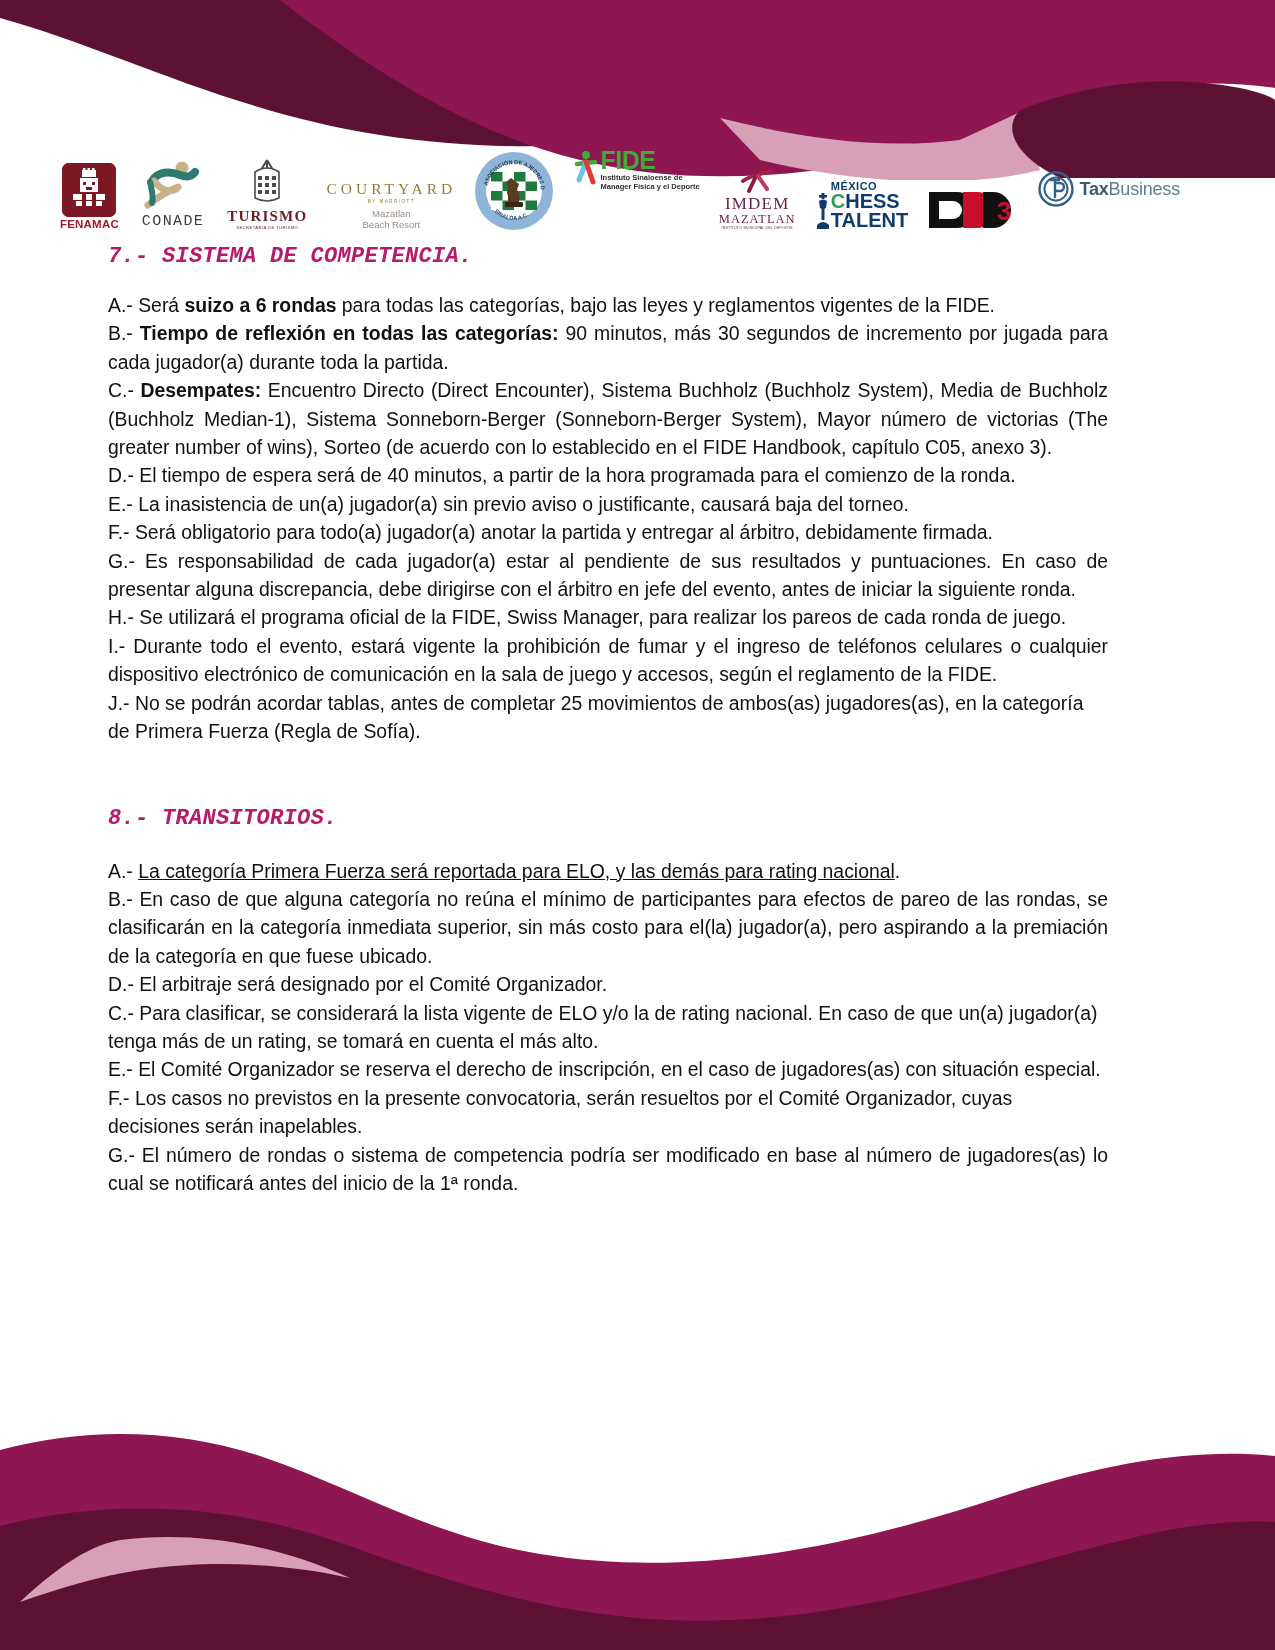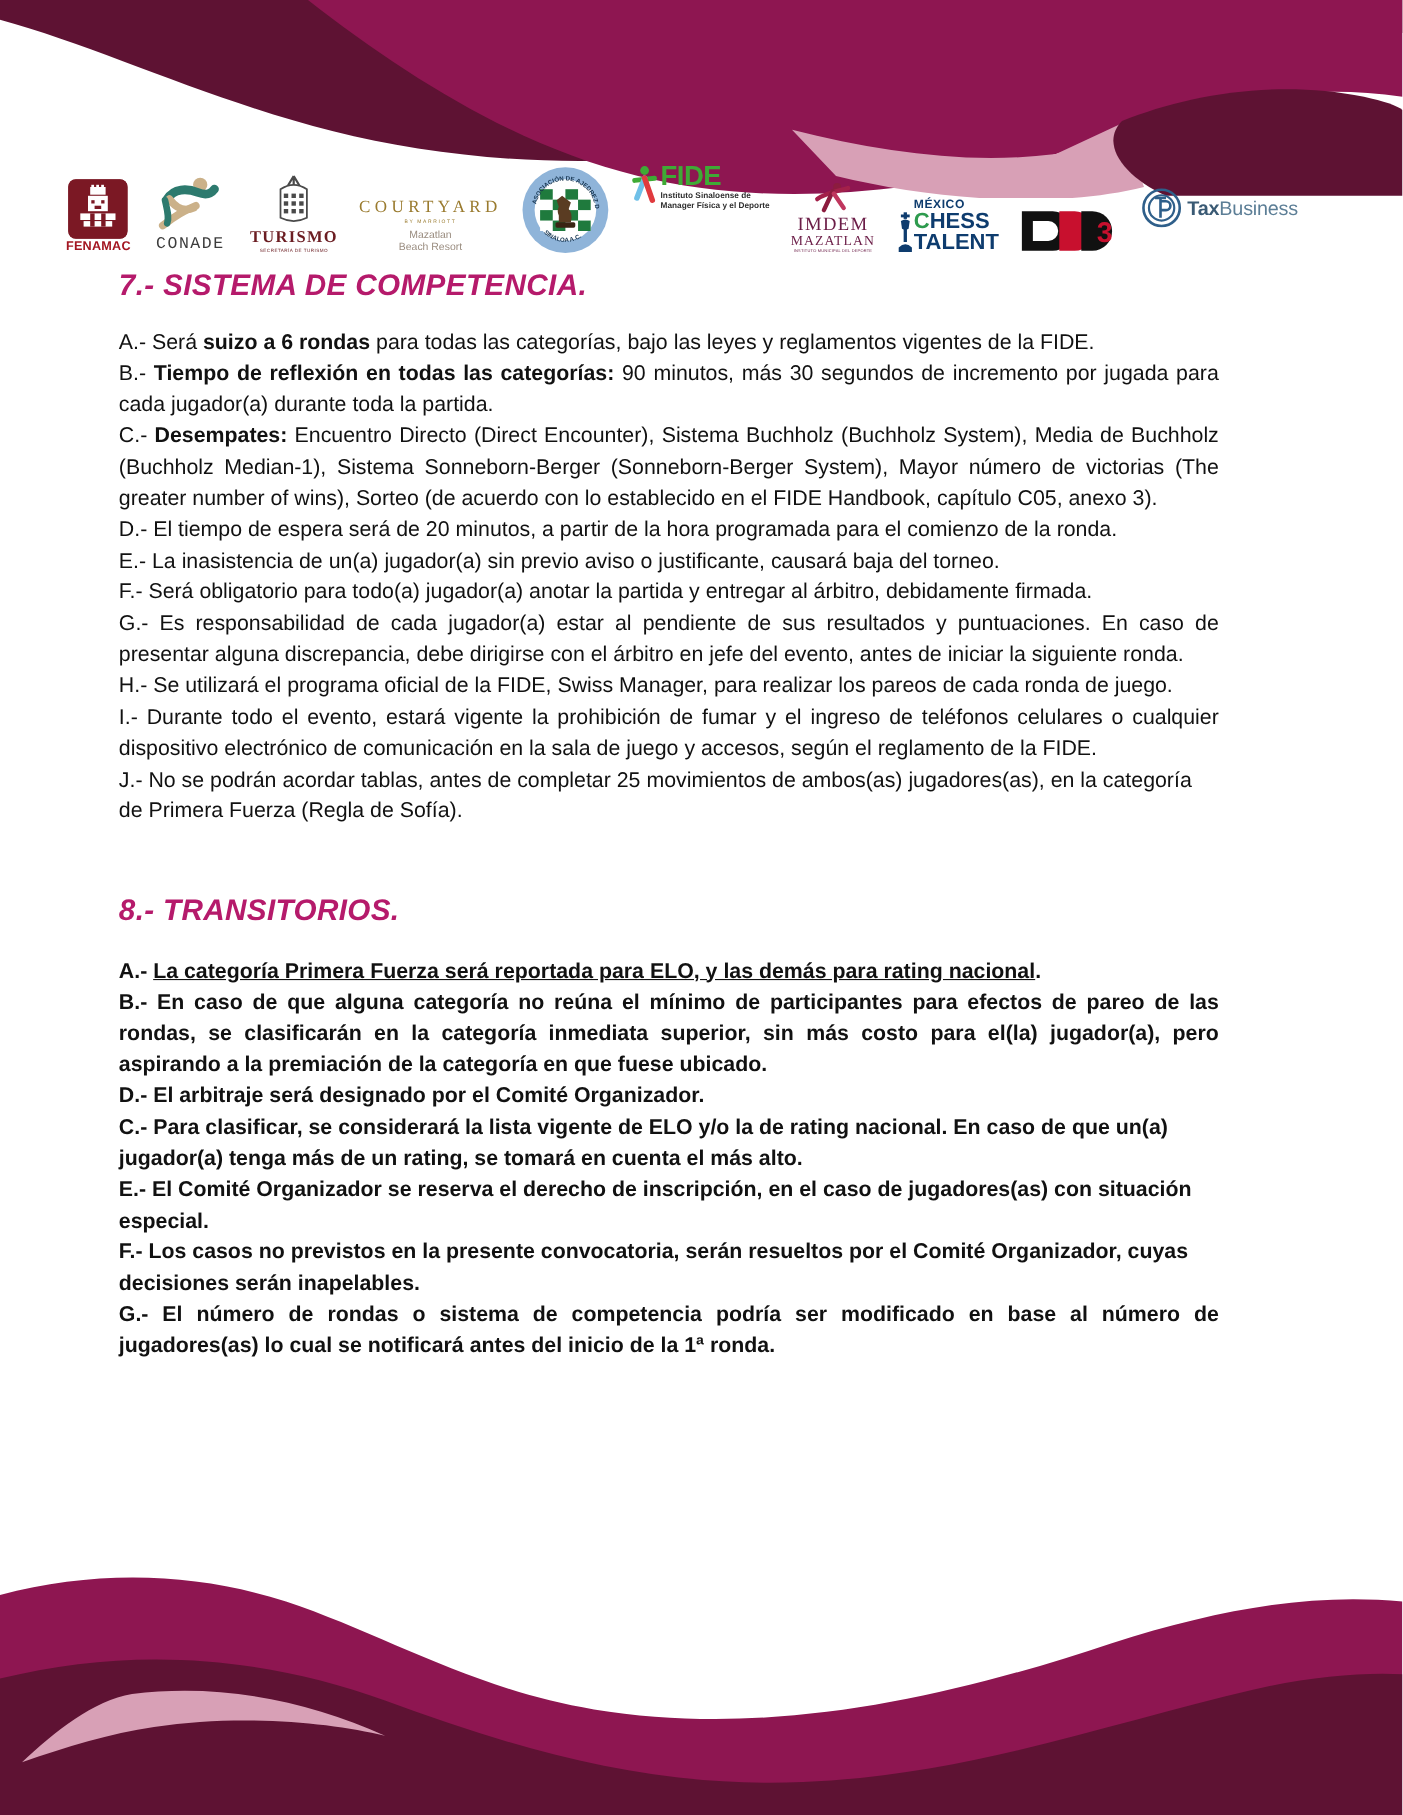--- a/index.html
+++ b/index.html
@@ -184,42 +184,43 @@
 
   
   .content {
     position: absolute;
     left: 108px;
     top: 244px;
     width: 1000px;
   }
   h2.section-title {
     margin: 0 0 22px 0;
-    font-size: 27px;
+    font-size: 22px;
     font-weight: bold;
     font-style: italic;
     color: #b51a6b;
     letter-spacing: .3px;
+    font-family: Liberation Mono, monospace;
   }
   h2.section-title.second {
     margin-top: 60px;
   }
   p.para {
     margin: 0;
     font-size: 19.4px;
     line-height: 28.4px;
     color: #111111;
     text-align: justify;
     text-justify: inter-word;
   }
   p.para.nojust { text-align: left; }
   .b { font-weight: bold; }
   .u { text-decoration: underline; }
 
-  .block-8 { margin-top: 26px; font-weight: bold; }
+  .block-8 { margin-top: 26px; }
 </style>
 </head>
 <body>
 
 <svg class="wave-top" viewBox="0 0 1275 180" preserveAspectRatio="none">
   <path d="M0,0 L1275,0 L1275,30 C1100,10 980,60 860,95 C700,142 540,160 380,135 C230,112 110,48 0,18 Z" fill="#5e1233"></path>
   <path d="M280,0 L1275,0 L1275,88 C1150,70 1060,110 960,140 C840,176 700,190 580,160 C470,133 370,70 280,0 Z" fill="#8e1651"></path>
   <path d="M720,118 C800,138 880,150 960,140 L1020,112 L1040,170 C960,190 850,182 760,160 Z" fill="#d8a0b6"></path>
   <path d="M1020,110 C1080,86 1160,72 1240,88 C1258,92 1270,96 1275,100 L1275,178 L1060,178 C1020,160 1000,130 1020,110 Z" fill="#5e1233"></path>
 </svg>
@@ -399,21 +400,21 @@
   </div>
 
   <div class="content">
 
     <h2 class="section-title">7.- SISTEMA DE COMPETENCIA.</h2>
 
     <div>
       <p class="para"><span>A.- Será </span><span class="b">suizo a 6 rondas</span><span> para todas las categorías, bajo las leyes y reglamentos vigentes de la FIDE.</span></p>
       <p class="para"><span>B.- </span><span class="b">Tiempo de reflexión en todas las categorías:</span><span> 90 minutos, más 30 segundos de incremento por jugada para cada jugador(a) durante toda la partida.</span></p>
       <p class="para"><span>C.- </span><span class="b">Desempates:</span><span> Encuentro Directo (Direct Encounter), Sistema Buchholz (Buchholz System), Media de Buchholz (Buchholz Median-1), Sistema Sonneborn-Berger (Sonneborn-Berger System), Mayor número de victorias (The greater number of wins), Sorteo (de acuerdo con lo establecido en el FIDE Handbook, capítulo C05, anexo 3).</span></p>
-      <p class="para nojust"><span>D.- El tiempo de espera será de 20 minutos, a partir de la hora programada para el comienzo de la ronda.</span></p>
+      <p class="para nojust"><span>D.- El tiempo de espera será de 40 minutos, a partir de la hora programada para el comienzo de la ronda.</span></p>
       <p class="para nojust"><span>E.- La inasistencia de un(a) jugador(a) sin previo aviso o justificante, causará baja del torneo.</span></p>
       <p class="para nojust"><span>F.- Será obligatorio para todo(a) jugador(a) anotar la partida y entregar al árbitro, debidamente firmada.</span></p>
       <p class="para"><span>G.- Es responsabilidad de cada jugador(a) estar al pendiente de sus resultados y puntuaciones. En caso de presentar alguna discrepancia, debe dirigirse con el árbitro en jefe del evento, antes de iniciar la siguiente ronda.</span></p>
       <p class="para nojust"><span>H.- Se utilizará el programa oficial de la FIDE, Swiss Manager, para realizar los pareos de cada ronda de juego.</span></p>
       <p class="para"><span>I.- Durante todo el evento, estará vigente la prohibición de fumar y el ingreso de teléfonos celulares o cualquier dispositivo electrónico de comunicación en la sala de juego y accesos, según el reglamento de la FIDE.</span></p>
       <p class="para nojust"><span>J.- No se podrán acordar tablas, antes de completar 25 movimientos de ambos(as) jugadores(as), en la categoría de Primera Fuerza (Regla de Sofía).</span></p>
     </div>
 
     <h2 class="section-title second">8.- TRANSITORIOS.</h2>
 

